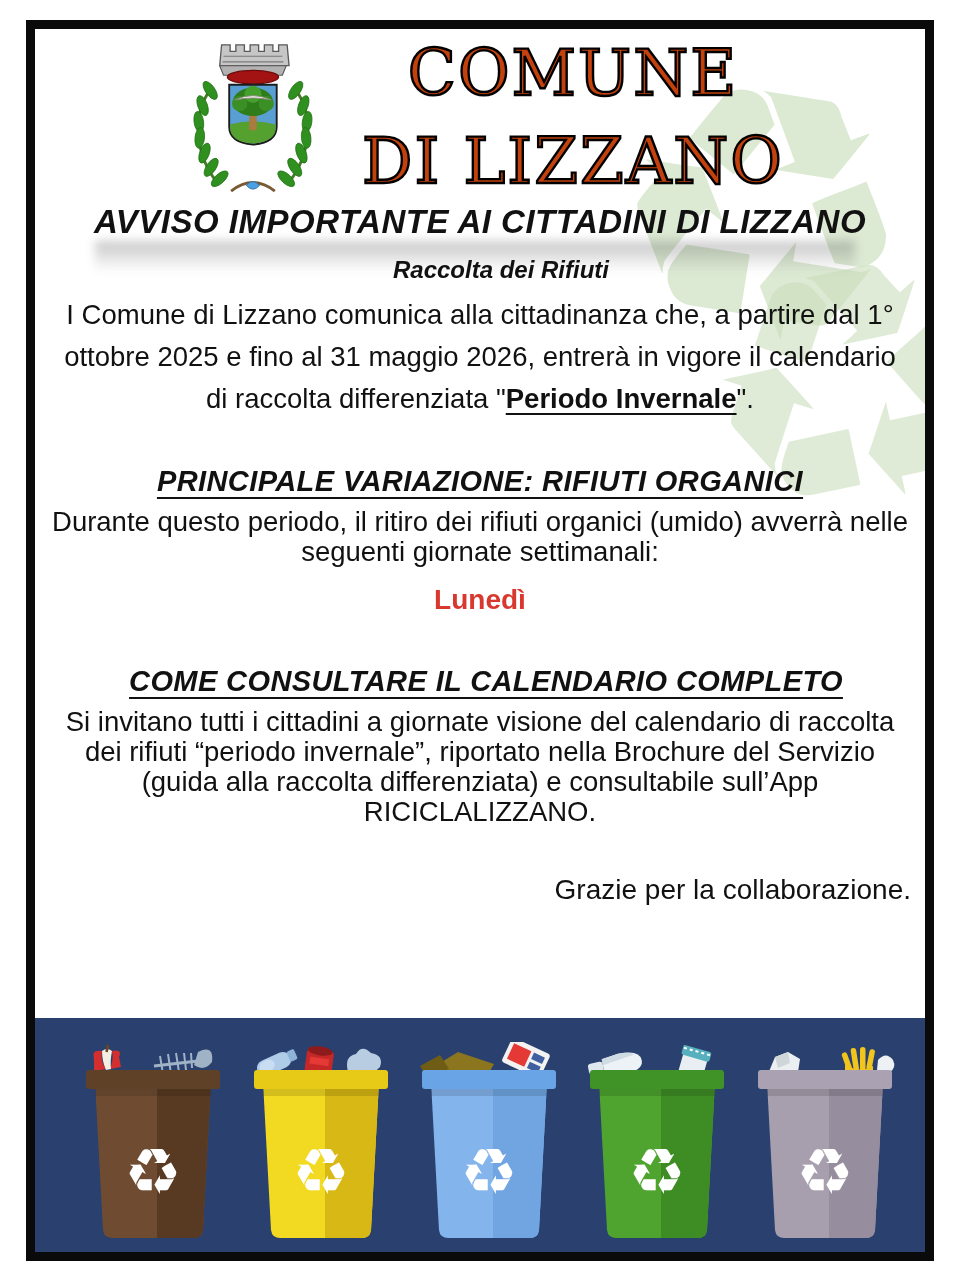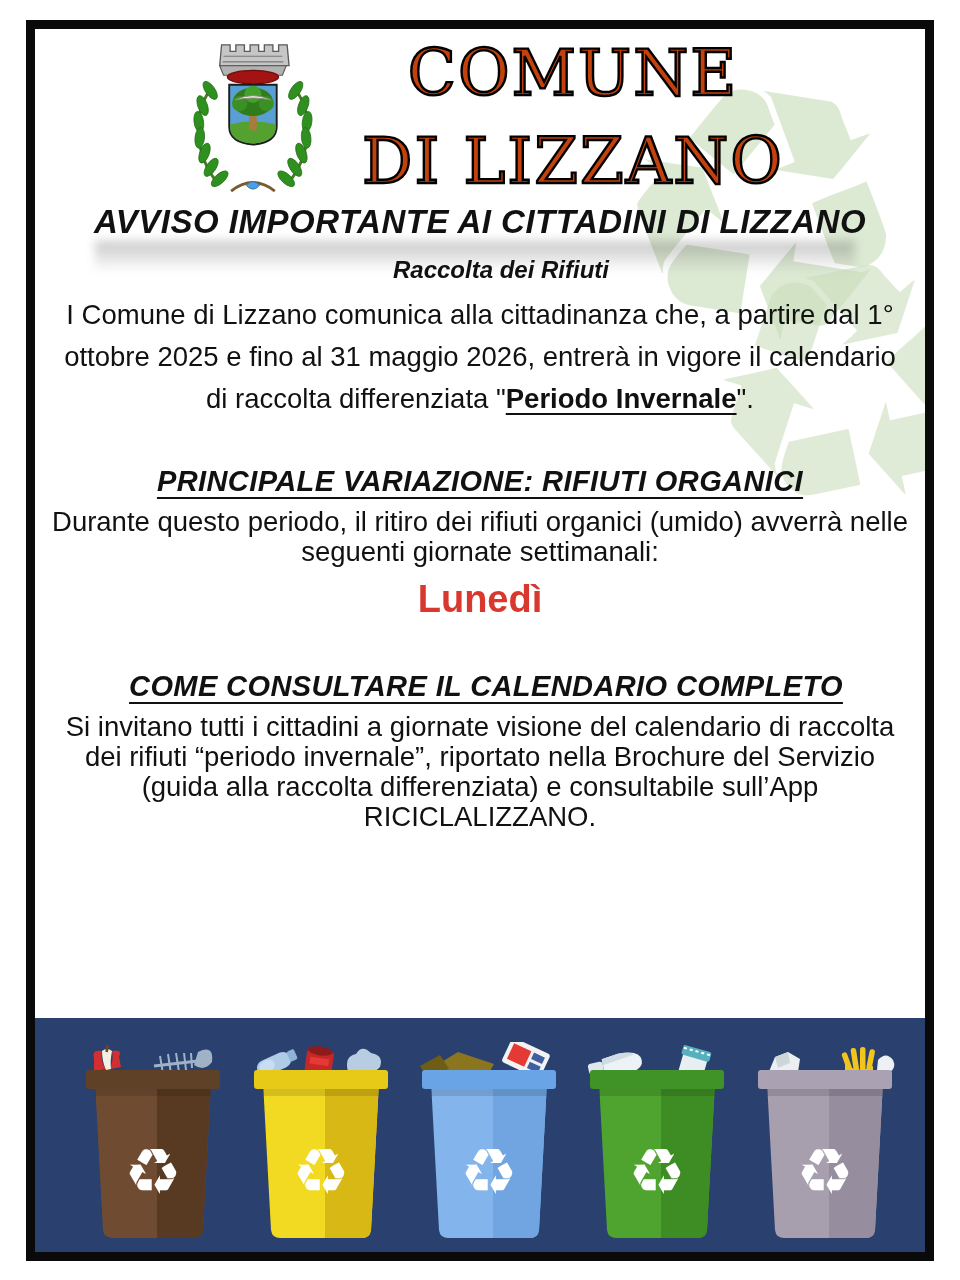--- a/index.html
+++ b/index.html
@@ -32,22 +32,22 @@
   .intro{position:relative;z-index:1;text-align:center;font-size:27.5px;line-height:42px;
          margin:10px auto 16px;width:856px;}
   .intro b u{text-underline-offset:5px;}
   .sec-title{position:relative;z-index:1;text-align:center;font-size:29px;font-weight:900;
              font-style:italic;text-decoration:underline;text-underline-offset:6px;
              letter-spacing:.4px;}
   #sec1-title{margin-top:29px;}
   #sec2-title{margin-top:49px;padding-left:12px;}
   .sec-body{position:relative;z-index:1;text-align:center;font-size:27.5px;line-height:30px;
             margin:9px auto 0;width:856px;}
-  .day{position:relative;z-index:1;text-align:center;font-size:38px;font-weight:bold;
-       color:var(--day-red,#d8382e);margin-top:11px;}
+  .day{position:relative;z-index:1;text-align:center;font-size:28px;font-weight:bold;
+       color:var(--day-red,#d8382e);margin-top:17px;}
   .day:first-of-type{margin-top:16px;}
   .closing{position:relative;z-index:1;text-align:right;font-size:28px;margin-top:47px;
            padding-right:14px;}
   
   .band{position:relative;z-index:1;margin-top:auto;height:234px;background:#2a416f;
         display:flex;gap:18px;padding:24px 0 0 43px;box-sizing:border-box;}
   .bin{width:150px;height:200px;flex:0 0 auto;}
 </style>
 </head>
 <body>
@@ -117,20 +117,21 @@
 
     <p class="intro"><span>I Comune di Lizzano comunica alla cittadinanza che, a partire dal 1° ottobre 2025 e fino al 31 maggio 2026, entrerà in vigore il calendario di raccolta differenziata "</span><b><u>Periodo Invernale</u></b><span>".</span></p>
 
     <div class="sec-title" id="sec1-title">PRINCIPALE VARIAZIONE: RIFIUTI ORGANICI</div>
     <p class="sec-body">Durante questo periodo, il ritiro dei rifiuti organici (umido) avverrà nelle seguenti giornate settimanali:</p>
     <div class="day">Lunedì</div>
 
     <div class="sec-title" id="sec2-title">COME CONSULTARE IL CALENDARIO COMPLETO</div>
     <p class="sec-body">Si invitano tutti i cittadini a giornate visione del calendario di raccolta dei rifiuti “periodo invernale”, riportato nella Brochure del Servizio (guida alla raccolta differenziata) e consultabile sull’App RICICLALIZZANO.</p>
 
+    <div class="closing">Grazie per la collaborazione.</div>
 
     <div class="band" id="bins" style="background: rgb(42, 65, 111);">
         <div class="bin"><svg viewBox="0 0 150 200" width="150" height="200">
             <g>
               <g transform="translate(14,5)">
                 <path d="M2,12 Q-1,2 10,4 Q8,14 14,22 L2,24 Z" fill="#d32f2f"></path>
                 <path d="M27,10 Q31,2 20,4 Q22,12 18,22 L29,20 Z" fill="#d32f2f"></path>
                 <path d="M10,4 Q15,0 20,4 Q18,14 19,22 L14,23 Q10,14 10,4 Z" fill="#f5efe2"></path>
                 <rect x="14" y="-2" width="2.6" height="7" fill="#6b4423" transform="rotate(10 15 1)"></rect>
               </g>

